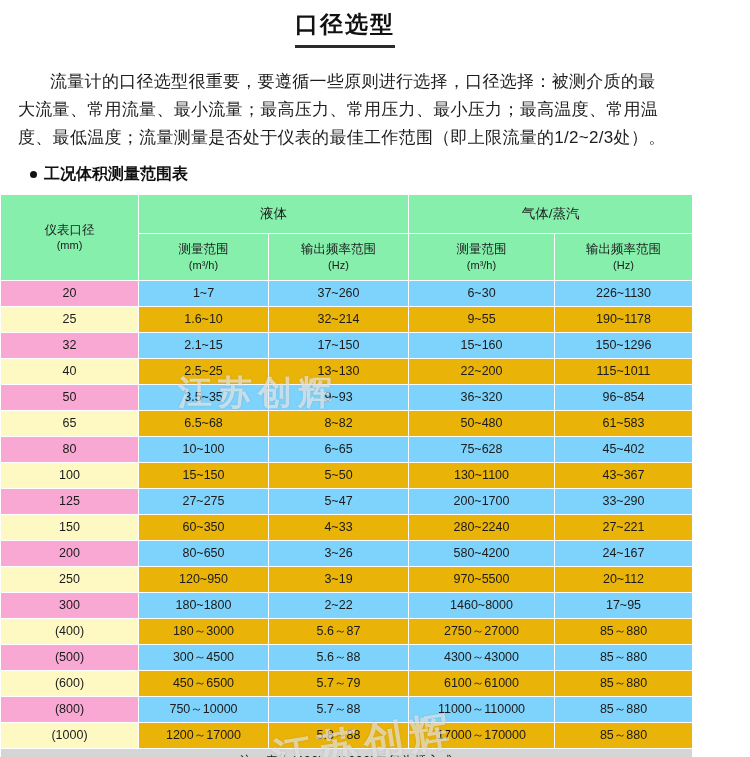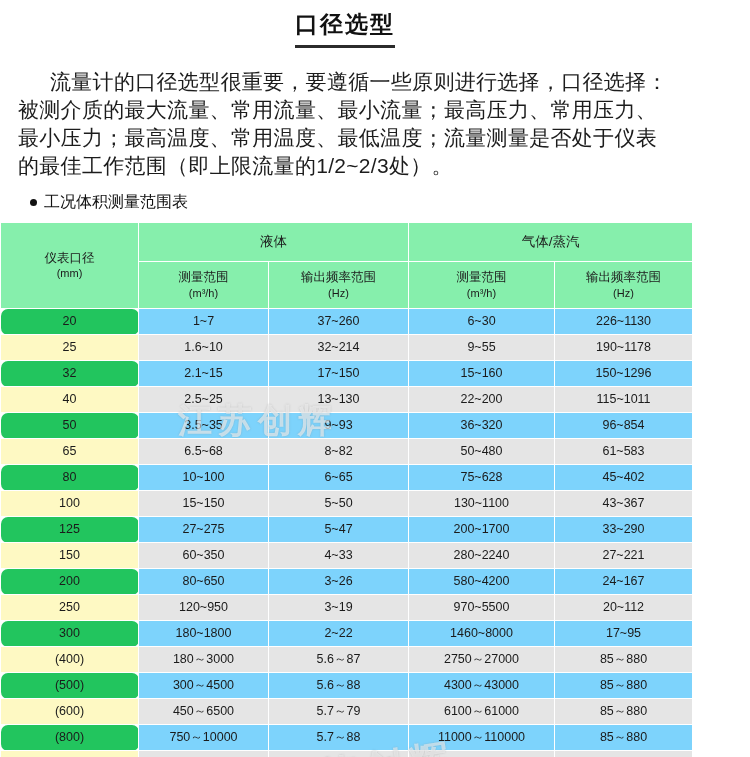--- a/index.html
+++ b/index.html
@@ -30,33 +30,33 @@
     font-size: 23px;
     font-weight: bold;
     letter-spacing: 2px;
     color: #111;
     padding-bottom: 5px;
     border-bottom: 3px solid #2b2b2b;
   }
   
   .intro {
     margin: 20px 18px 0 18px;
-    font-size: 21px;
+    font-size: 17px;
     line-height: 28px;
     text-indent: 32px;
     color: #1c1c1c;
     letter-spacing: 0.3px;
   }
   
   .bullet-row {
     margin: 12px 0 0 30px;
     display: flex;
     align-items: center;
     font-size: 16px;
-    font-weight: normal;
+    font-weight: bold;
     color: #111;
   }
   .bullet-dot {
     width: 7px;
     height: 7px;
     border-radius: 50%;
     background: #111;
     margin-right: 7px;
     flex: 0 0 auto;
   }
@@ -92,26 +92,26 @@
   }
   thead th .sub {
     font-size: 11px;
     display: block;
     margin-top: 2px;
   }
   tbody tr.odd td {
     background: #7dd3fc;
   }
   tbody tr.even td {
-    background: #e5e5e5;
+    background: #eab308;
   }
   tbody td.col0 {
     background-image: none;
   }
-  tbody tr.odd td.col0 { background: #22c55e; border-radius: 7px; }
+  tbody tr.odd td.col0 { background: #f9a8d4; }
   tbody tr.even td.col0 { background: #fef9c3; }
   tfoot td {
     background: #d5d5d5;
     text-align: left;
     font-size: 13px;
     padding-left: 42px;
     height: 30px;
     letter-spacing: 0.5px;
   }
   

